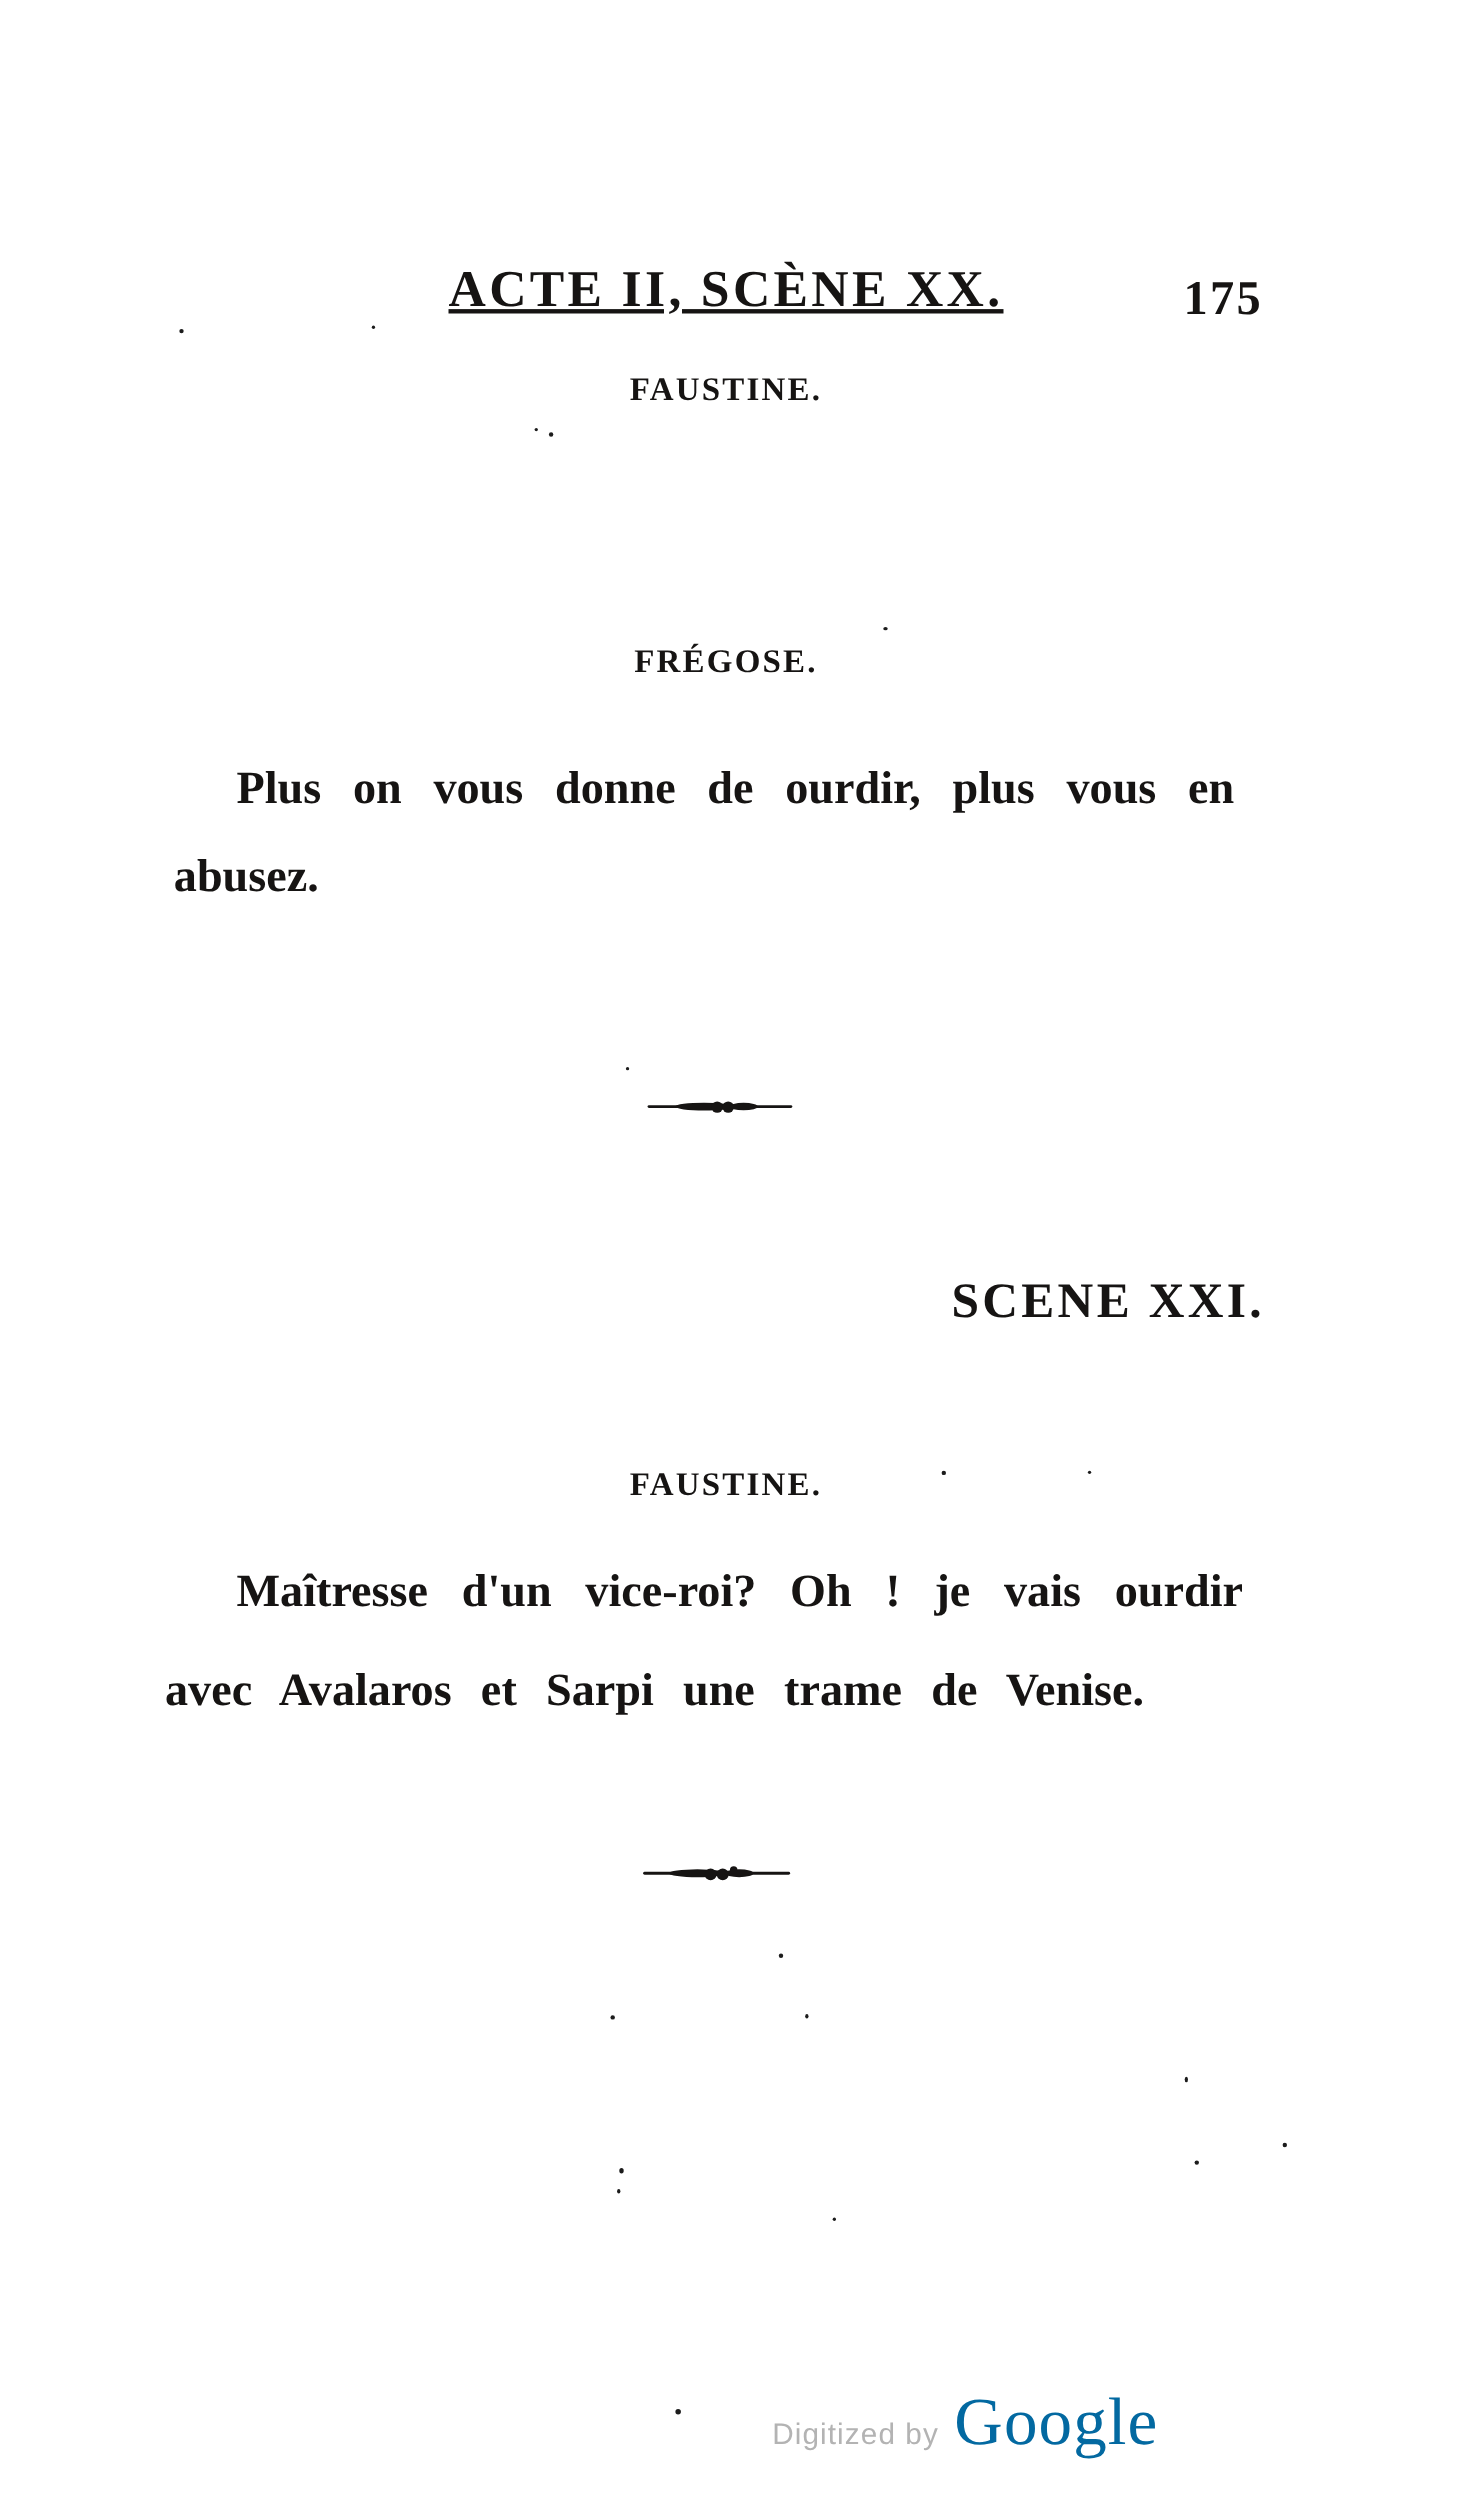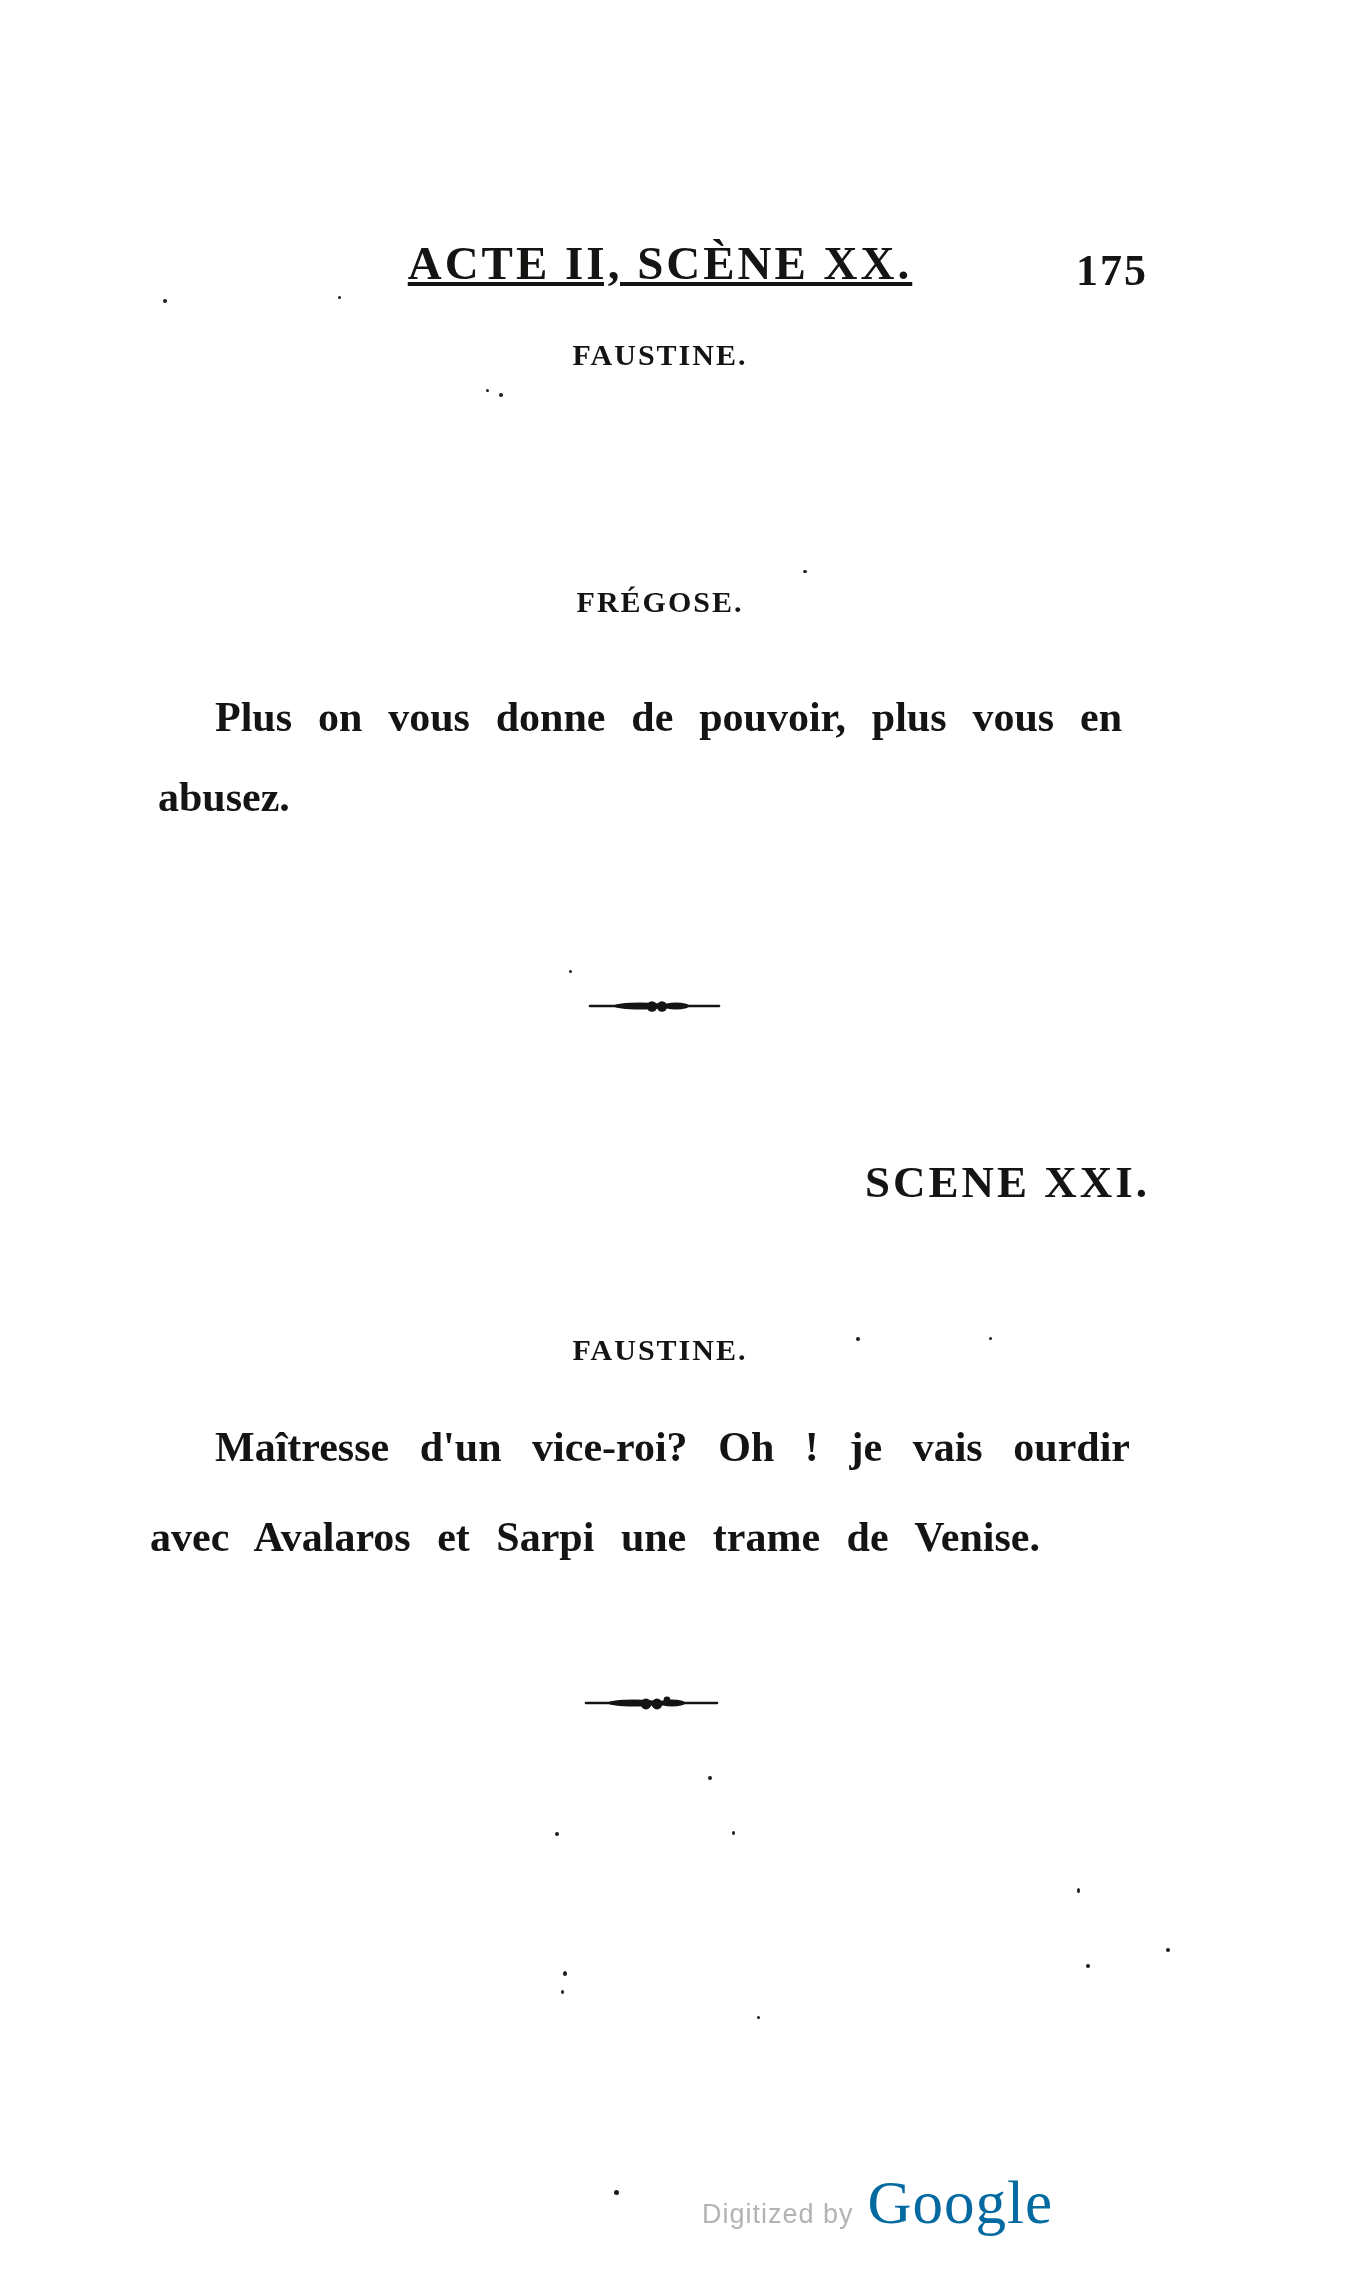--- a/index.html
+++ b/index.html
@@ -81,21 +81,21 @@
 <body>
 
 <div class="page">
 
   <div class="abs running-title">ACTE II, SCÈNE XX.</div>
   <div class="abs page-number">175</div>
 
   <div class="abs speaker speaker-1">FAUSTINE.</div>
 
   <div class="abs speaker speaker-2">FRÉGOSE.</div>
-  <div class="abs dialogue just line-plus">Plus on vous donne de pouvoir, plus vous en</div>
+  <div class="abs dialogue just line-plus">Plus on vous donne de ourdir, plus vous en</div>
   <div class="abs dialogue line-abusez">abusez.</div>
 
   <div class="abs divider divider-1">
     <svg width="133" height="16" viewBox="0 0 133 16">
       <path d="M2 8 H131" stroke="#161413" stroke-width="2.6" stroke-linecap="round"></path>
       <ellipse cx="52" cy="8" rx="26" ry="3.6" fill="#161413"></ellipse>
       <circle cx="64" cy="8.5" r="5.2" fill="#161413"></circle>
       <circle cx="74" cy="8.5" r="5.2" fill="#161413"></circle>
       <ellipse cx="88" cy="8" rx="13" ry="3.4" fill="#161413"></ellipse>
     </svg>

